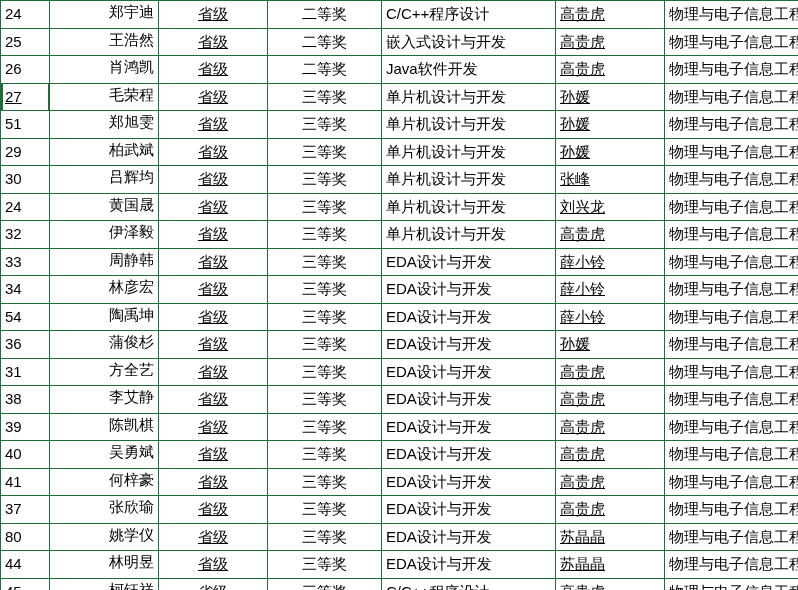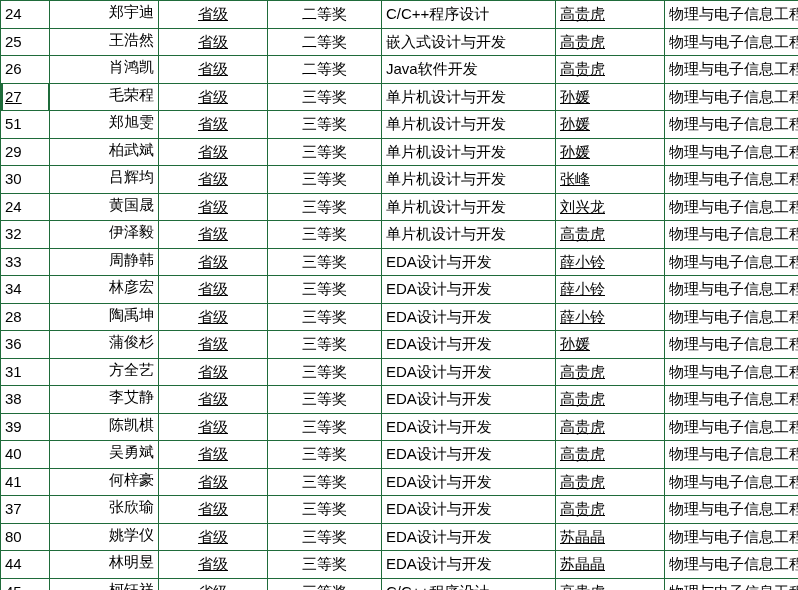--- a/index.html
+++ b/index.html
@@ -140,21 +140,21 @@
       <tr>
         <td class="col-no">34</td>
         <td class="col-name">林彦宏</td>
         <td class="col-level">省级</td>
         <td class="col-award">三等奖</td>
         <td class="col-proj">EDA设计与开发</td>
         <td class="col-adv">薛小铃</td>
         <td class="col-dept">物理与电子信息工程学院</td>
       </tr>
       <tr>
-        <td class="col-no">28</td>
+        <td class="col-no">54</td>
         <td class="col-name">陶禹坤</td>
         <td class="col-level">省级</td>
         <td class="col-award">三等奖</td>
         <td class="col-proj">EDA设计与开发</td>
         <td class="col-adv">薛小铃</td>
         <td class="col-dept">物理与电子信息工程学院</td>
       </tr>
       <tr>
         <td class="col-no">36</td>
         <td class="col-name">蒲俊杉</td>

